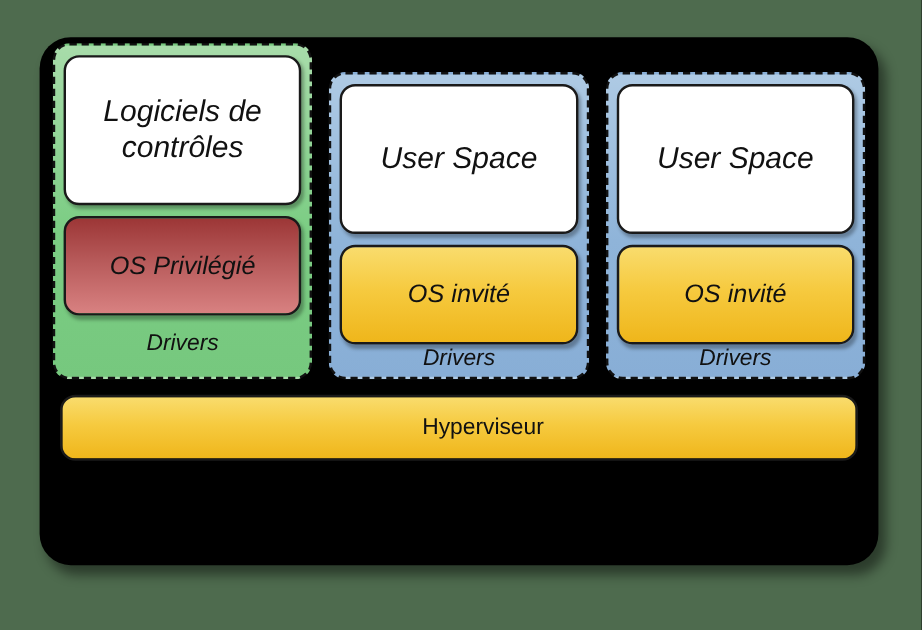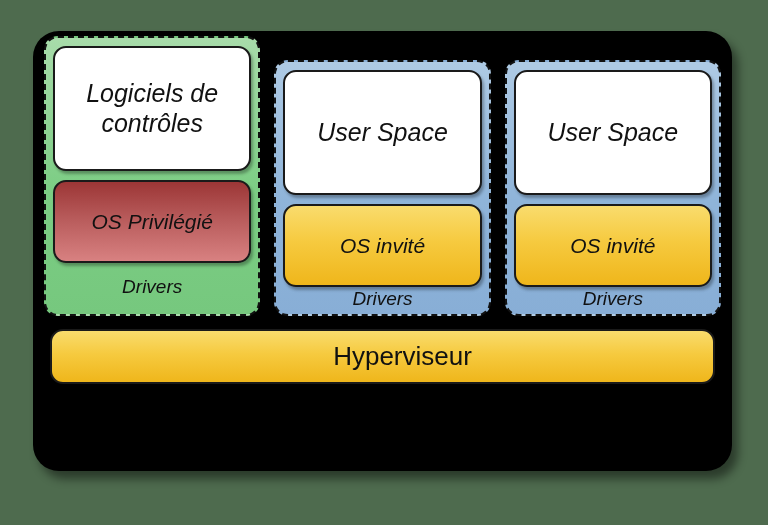--- a/index.html
+++ b/index.html
@@ -120,21 +120,21 @@
     position: absolute;
     left: 17px;
     width: 665px;
     height: 55px;
     border: 2.5px solid #1a1a1a;
     border-radius: 13px;
     box-sizing: border-box;
     display: flex;
     align-items: center;
     justify-content: center;
-    font-size: 26px;
+    font-size: 19px;
     color: #111111;
     box-shadow: 2px 3px 4px rgba(0,0,0,0.35);
     padding-left: 40px;
   }
   .stack-bar.hypervisor {
     top: 298px;
     background: linear-gradient(180deg, #f9dc6d 0%, #f6ca3f 45%, #efb61b 100%);
   }
   .stack-bar.hardware {
     top: 370px;

